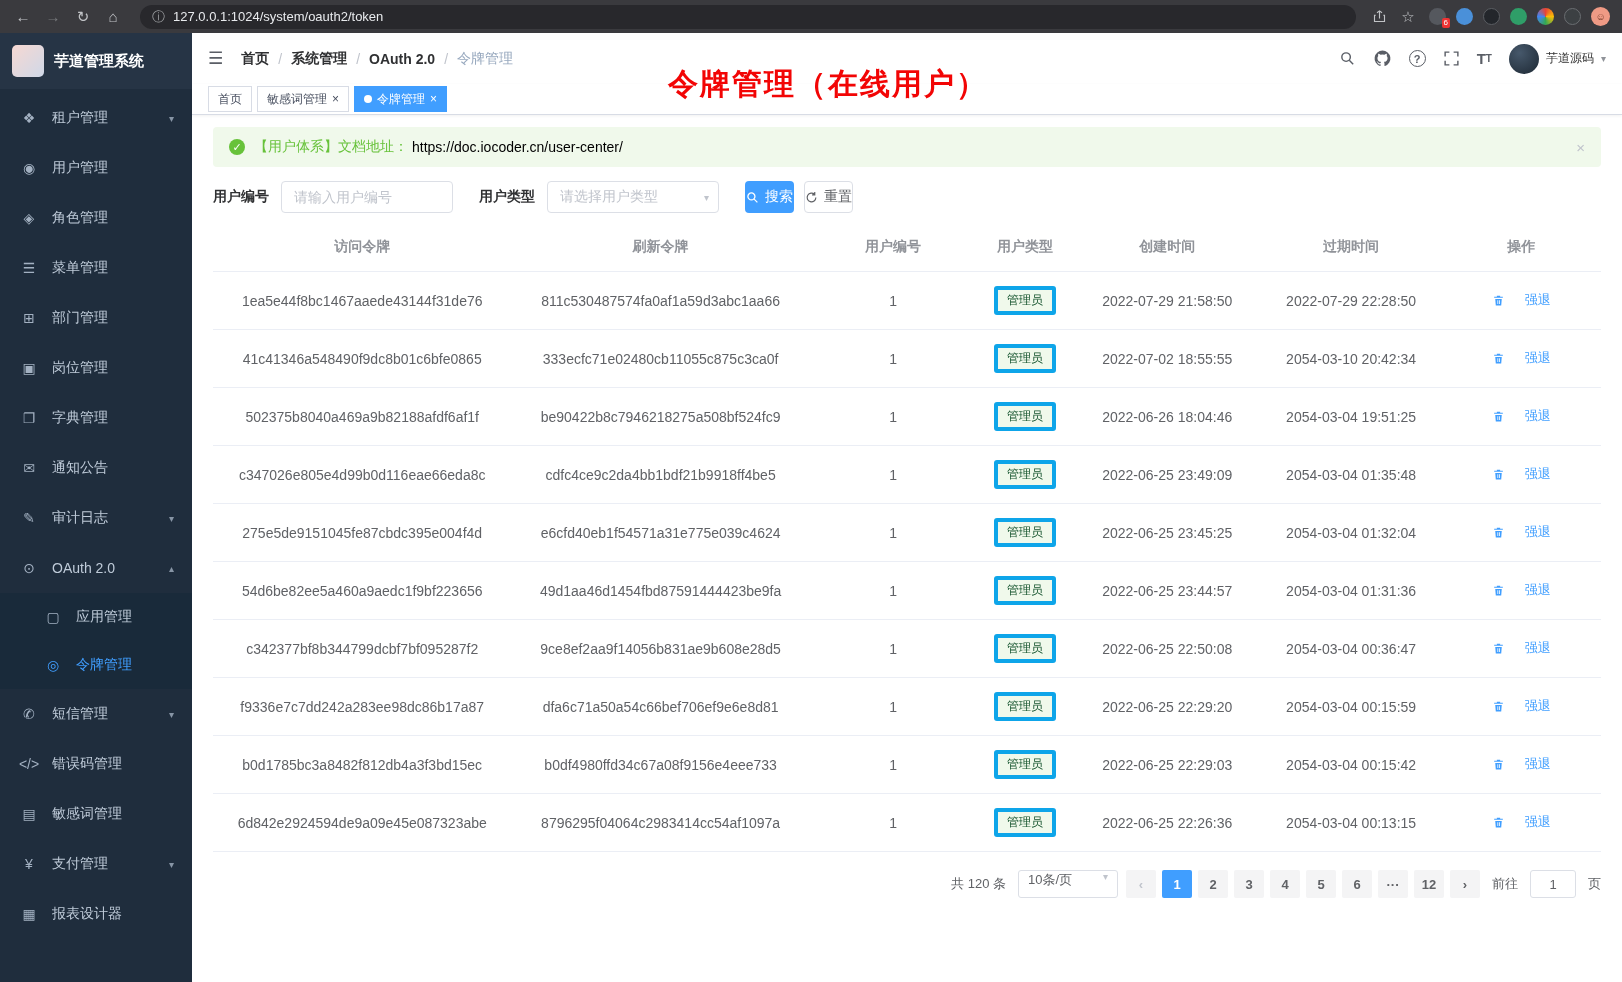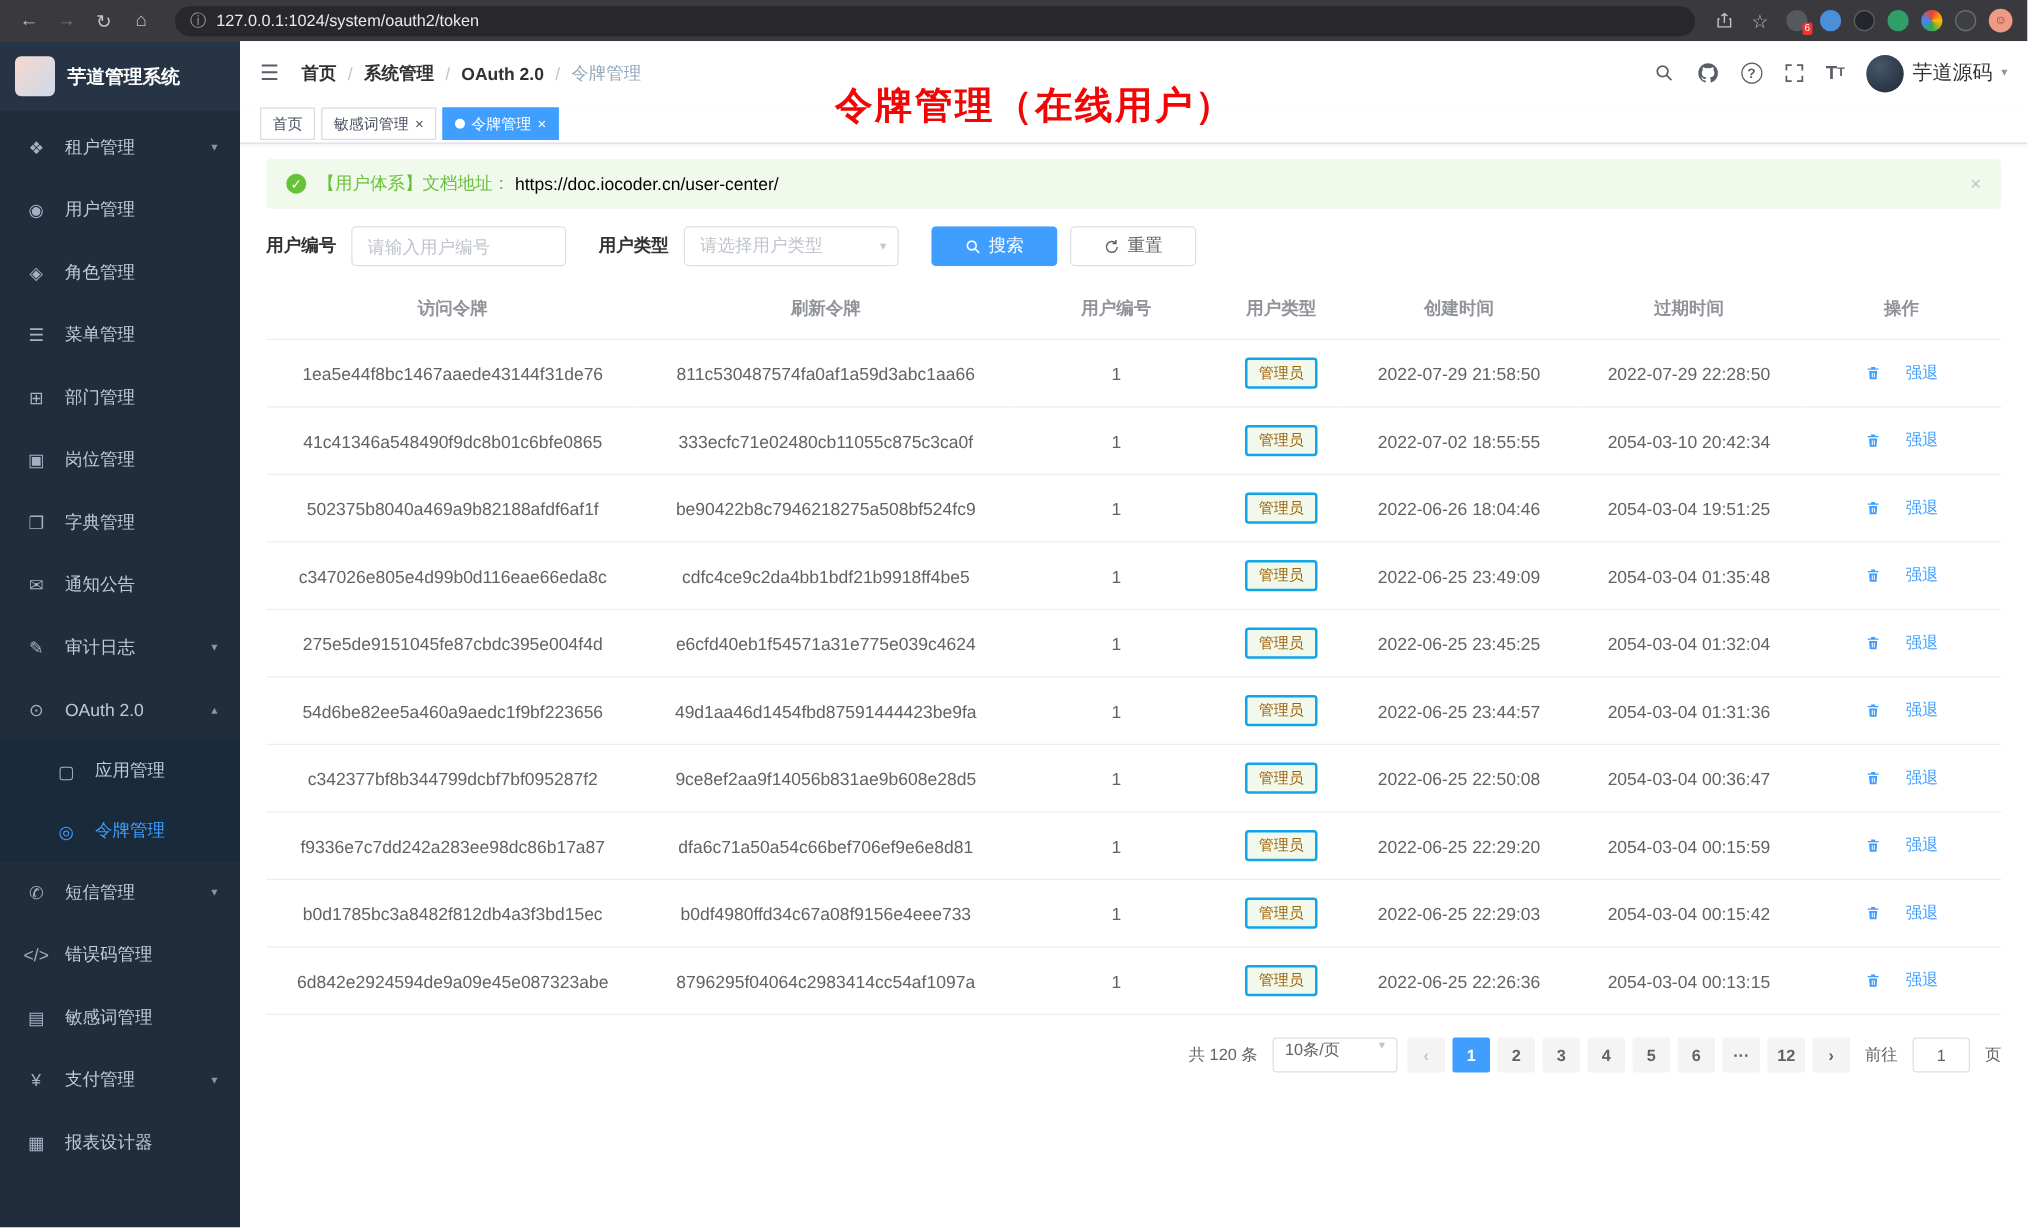--- a/index.html
+++ b/index.html
@@ -40,21 +40,21 @@
   .crumb { color:#303133; font-weight:600; cursor:pointer; }
   .crumb.current { color:#97a8be; font-weight:400; cursor:default; }
   .crumb-sep { color:#c0c4cc; font-weight:400; }
   .nav-right { margin-left:auto; display:flex; align-items:center; gap:17px; color:#5a5e66; }
   .nav-ico { cursor:pointer; display:flex; align-items:center; }
   .q-circle { width:17px; height:17px; border:1.5px solid #5a5e66; border-radius:50%; font-size:11px; font-weight:700; display:flex; align-items:center; justify-content:center; }
   .tt-ico { font-weight:700; font-size:15px; }
   .tt-ico small { font-size:10px; }
   .user-box { display:flex; align-items:center; gap:7px; cursor:pointer; }
   .avatar-nav { width:30px; height:30px; border-radius:50%; background:radial-gradient(circle at 35% 30%, #46586b, #1d2833); }
-  .user-name { font-size:16px; color:#333; }
+  .user-name { font-size:12px; color:#333; }
   .user-caret { font-size:10px; color:#909399; }
 
   
   .tags-view { height:31px; display:flex; align-items:center; gap:5px; padding:0 16px; border-bottom:1px solid #d8dce5; box-shadow:0 1px 3px rgba(0,0,0,.06); }
   .tag { height:26px; display:inline-flex; align-items:center; gap:5px; padding:0 9px; border:1px solid #d8dce5; background:#fff; color:#495060; font-size:12px; cursor:pointer; }
   .tag .dot { width:8px; height:8px; border-radius:50%; background:#fff; }
   .tag .tag-close { font-size:12px; line-height:1; }
   .tag.active { background:#409eff; border-color:#409eff; color:#fff; }
 
   
@@ -66,29 +66,29 @@
   .alert-check { width:16px; height:16px; border-radius:50%; background:#67c23a; color:#fff; font-size:11px; display:flex; align-items:center; justify-content:center; margin-right:9px; flex-shrink:0; }
   .alert-link { color:#000000; text-decoration:none; margin-left:4px; cursor:pointer; }
   .alert-close { position:absolute; right:16px; color:#c0c4cc; font-size:15px; cursor:pointer; }
 
   .filter-row { display:flex; align-items:center; margin:14px 0 6px; font-size:14px; }
   .f-label { font-weight:700; color:#303133; margin-right:12px; }
   .f-input { width:172px; height:32px; border:1px solid #dcdfe6; border-radius:4px; padding:0 12px; font-size:14px; color:#606266; margin-right:26px; outline:none; font-family:inherit; }
   .f-input::placeholder { color:#c0c4cc; }
   .f-select { position:relative; width:172px; height:32px; border:1px solid #dcdfe6; border-radius:4px; padding:0 30px 0 12px; margin-right:26px; display:flex; align-items:center; color:#c0c4cc; font-size:14px; cursor:pointer; }
   .sel-caret { position:absolute; right:9px; color:#c0c4cc; font-size:10px; }
-  .btn { height:32px; border-radius:4px; font-size:14px; display:inline-flex; align-items:center; gap:6px; padding:0 26px; cursor:pointer; border:1px solid transparent; font-family:inherit; }
+  .btn { height:32px; border-radius:4px; font-size:14px; display:inline-flex; align-items:center; gap:6px; padding:0 0; cursor:pointer; border:1px solid transparent; font-family:inherit; }
   .btn-primary { background:#409eff; color:#fff; }
   .btn-plain { background:#fff; border-color:#dcdfe6; color:#606266; margin-left:10px; }
 
   table { width:100%; border-collapse:collapse; margin-top:10px; font-size:14px; table-layout:fixed; }
   thead th { color:#909399; font-weight:700; padding:15px 0; border-bottom:1px solid #ebeef5; text-align:center; }
   tbody td { color:#606266; padding:14px 0; border-bottom:1px solid #ebeef5; text-align:center; overflow:hidden; white-space:nowrap; }
   .col-a{width:21.5%}.col-b{width:21.5%}.col-c{width:12%}.col-d{width:7%}.col-e{width:13.5%}.col-f{width:13%}.col-g{width:11.5%}
-  .tag-admin { display:inline-block; background:#f0f9eb; border:2px solid #0ea5e9; color:#a16207; font-size:12px; padding:2px 9px; border-radius:3px; }
+  .tag-admin { display:inline-block; background:#f0f9eb; border:4px solid #0ea5e9; color:#14532d; font-size:12px; padding:2px 9px; border-radius:3px; }
   .op-link { color:#409eff; font-size:13px; display:inline-flex; align-items:center; gap:20px; cursor:pointer; }
 
   
   .pagination { display:flex; align-items:center; justify-content:flex-end; gap:8px; margin:18px 0 0; font-size:13px; color:#606266; }
   .pg-total { margin-right:4px; }
   .pg-size { position:relative; width:100px; height:28px; border:1px solid #dcdfe6; border-radius:3px; display:flex; align-items:flex-start; padding:0 22px 0 9px; font-size:13px; color:#606266; cursor:pointer; }
   .pg-btns { display:flex; align-items:center; gap:6px; }
   .pg-btn { min-width:30px; height:28px; background:#f4f4f5; border-radius:2px; display:inline-flex; align-items:center; justify-content:center; color:#606266; font-weight:600; padding:0 4px; cursor:pointer; }
   .pg-btn.prev { color:#c0c4cc; }
   .pg-btn.active { background:#409eff; color:#fff; }

